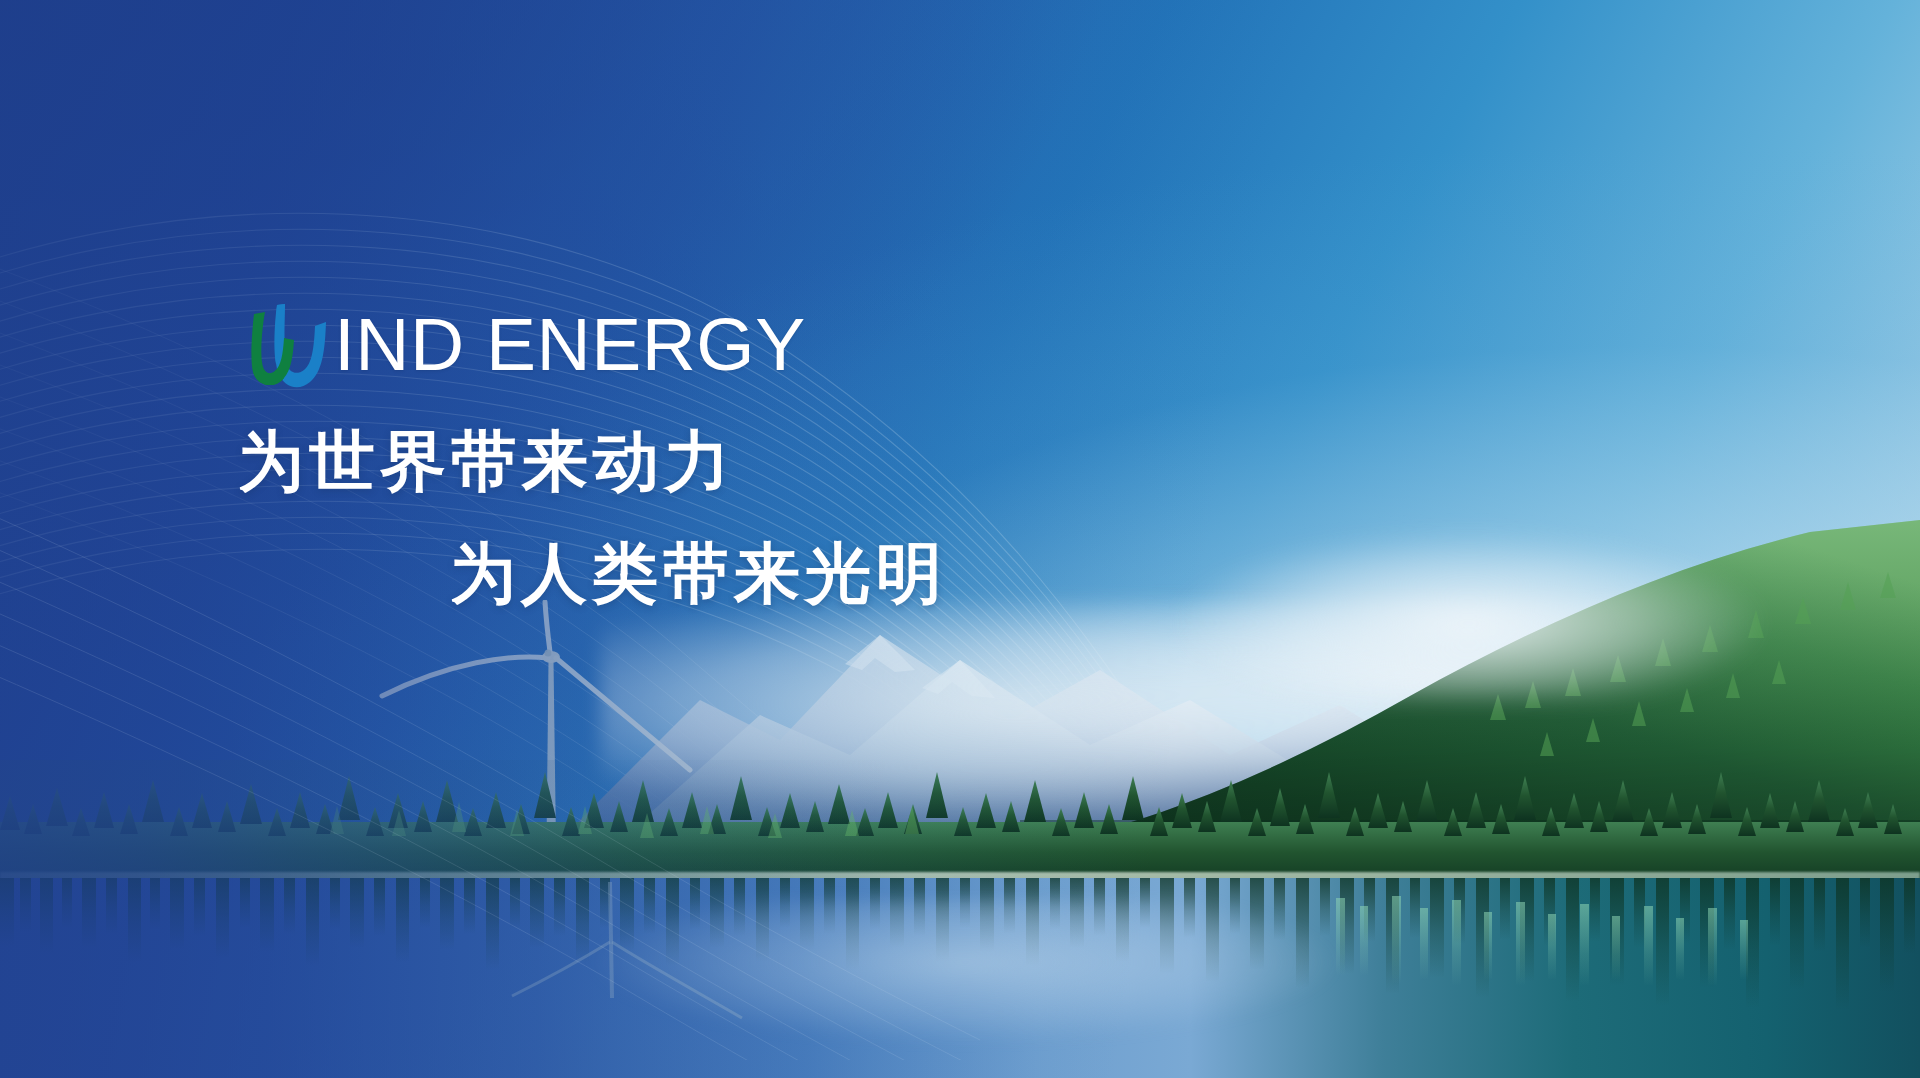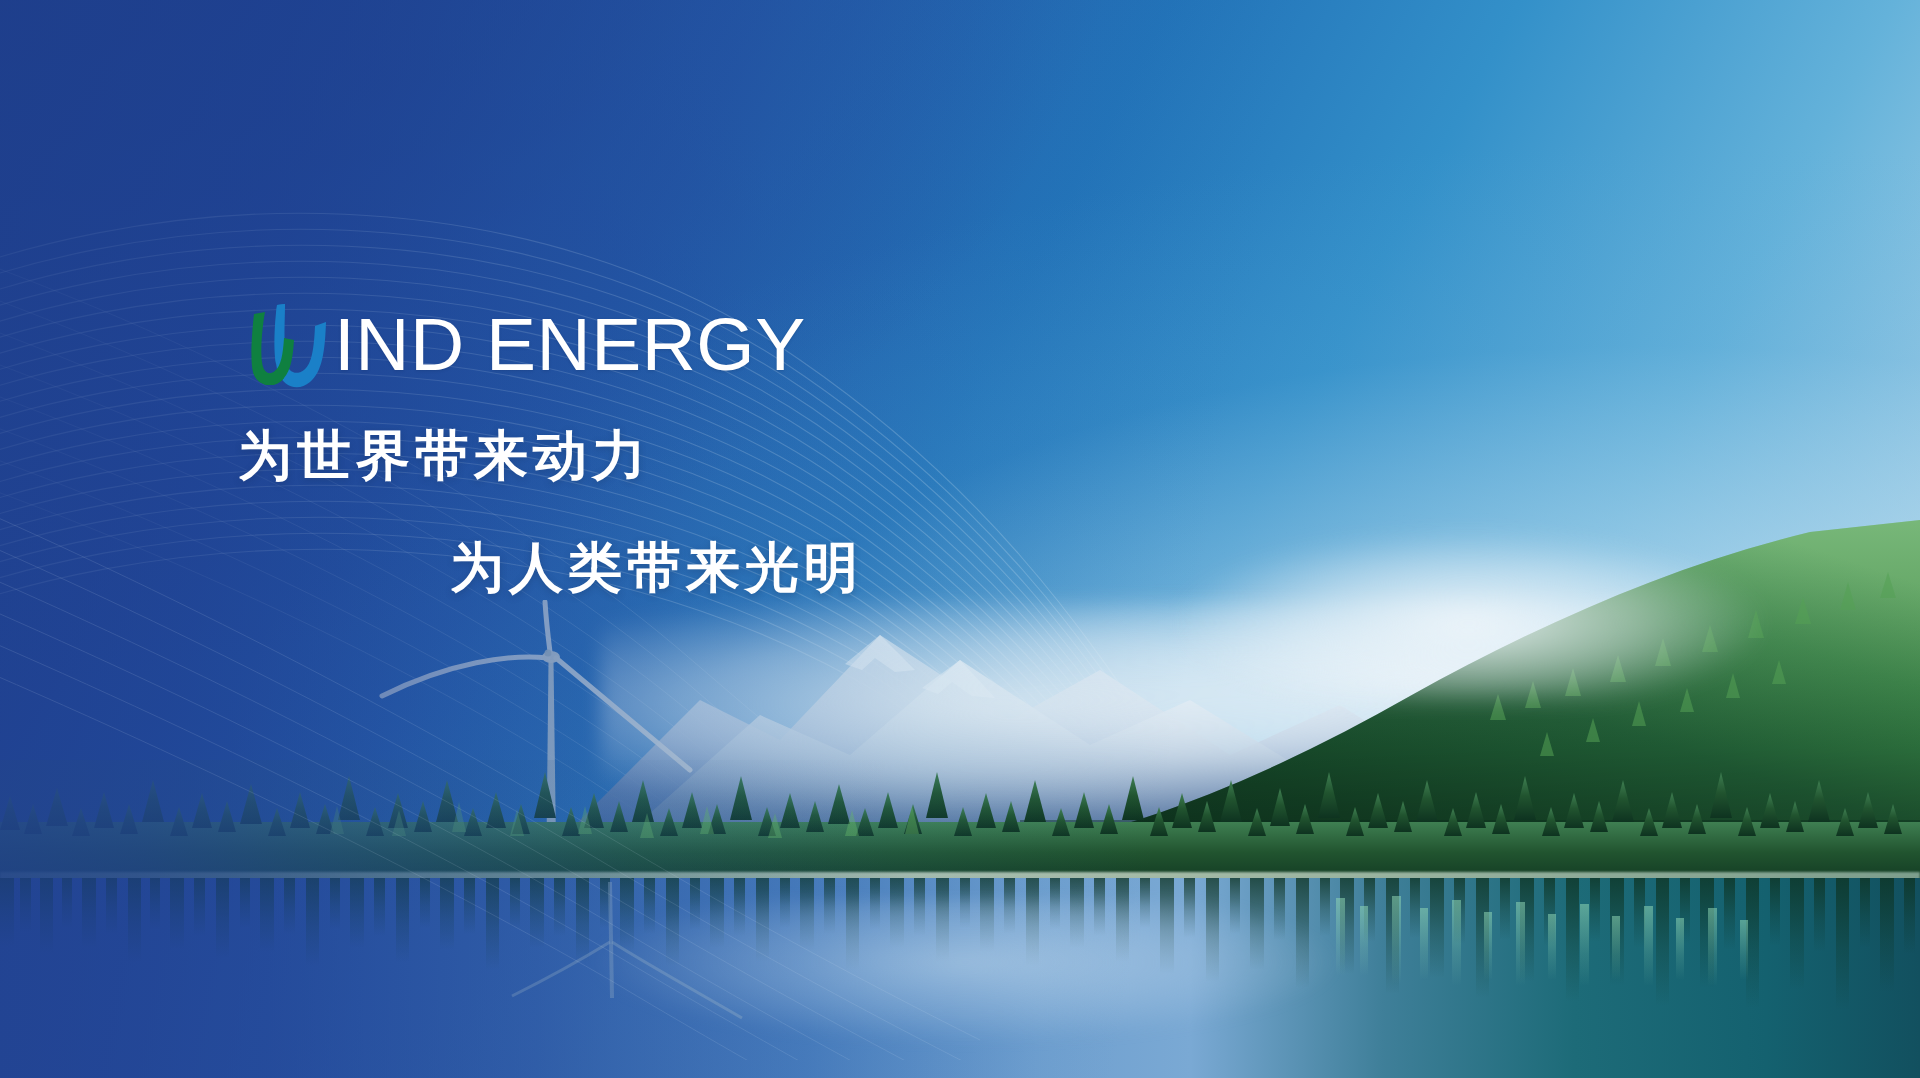--- a/index.html
+++ b/index.html
@@ -235,21 +235,21 @@
     font-weight: 400;
     white-space: nowrap;
     transform: translateY(-2px);
     text-shadow: 0 1px 3px rgba(20,40,80,0.22);
   }
 
   .tagline-1, .tagline-2 {
     position: absolute;
     color: #ffffff;
     font-weight: 700;
-    font-size: 54px;
+    font-size: 66px;
     line-height: 1;
     letter-spacing: 5px;
     white-space: nowrap;
     text-shadow: 0 2px 7px rgba(20,45,90,0.30);
   }
   .tagline-1 { left: 238px; top: 428px; }
   .tagline-2 { left: 450px; top: 540px; }
 </style>
 </head>
 <body>

